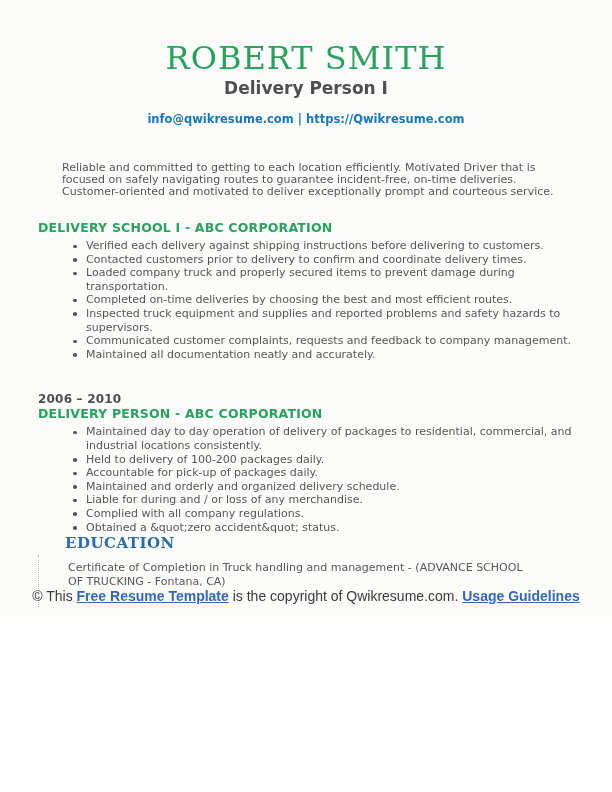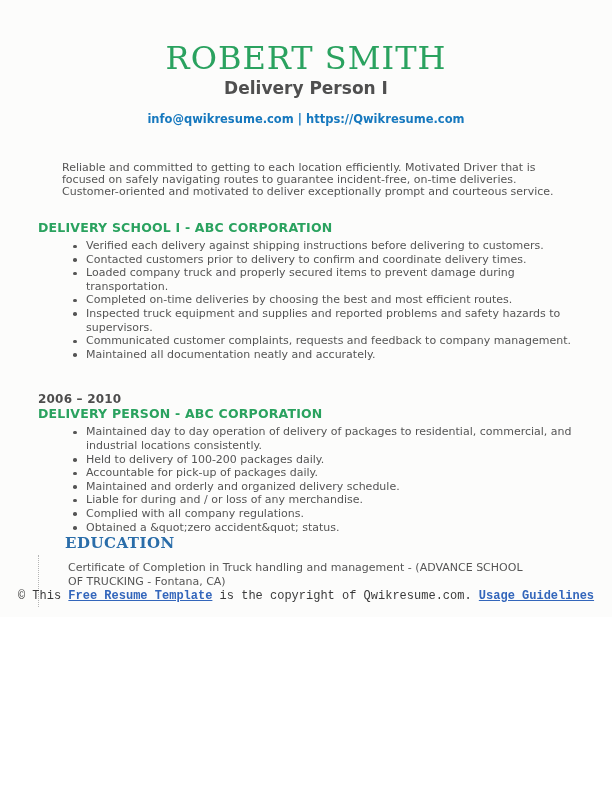--- a/index.html
+++ b/index.html
@@ -114,22 +114,22 @@
     line-height: 13.6px;
     color: #555555;
   }
   
   .footer {
     position: absolute;
     left: 0;
     right: 0;
     bottom: 15px;
     text-align: center;
-    font-family: Liberation Mono, monospace;
-    font-size: 12px;
+    font-family: Liberation Sans, sans-serif;
+    font-size: 14px;
     line-height: 11px;
     color: #3a3a3a;
   }
   .footer a {
     color: #3366bb;
     font-weight: bold;
     text-decoration: underline;
   }
 </style>
 </head>

